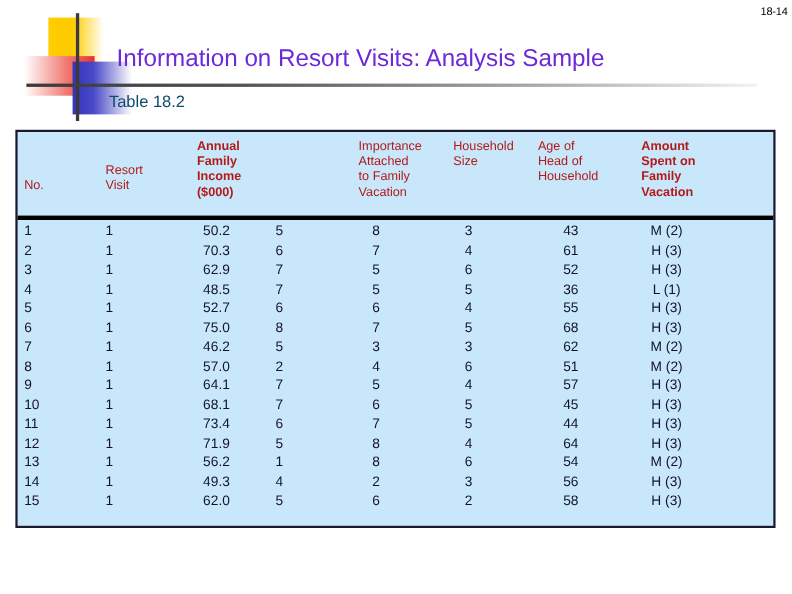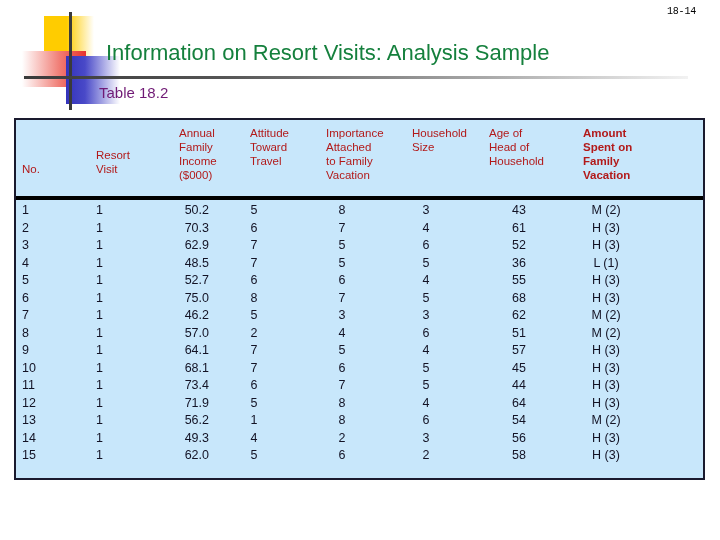--- a/index.html
+++ b/index.html
@@ -12,25 +12,24 @@
     background: #ffffff;
     font-family: "Liberation Sans", sans-serif;
     overflow: hidden;
     position: relative;
   }
 
   
   #page-number {
     position: absolute;
     top: 6px;
-    right: 24px;
+    right: 4px;
     font-size: 10px;
     color: #000000;
     letter-spacing: -0.2px;
-    font-family: Liberation Mono, monospace;
   }
 
   
   #slide-logo {
     position: absolute;
     left: 22px;
     top: 16px;
     width: 92px;
     height: 94px;
   }
@@ -74,29 +73,29 @@
     height: 3px;
     background: linear-gradient(to right, #3a3a3a 0%, #555555 30%, #aaaaaa 70%, #f2f2f2 100%);
   }
 
   
   #title {
     position: absolute;
     left: 106px;
     top: 40px;
     font-size: 22px;
-    color: #15803d;
+    color: #6d28d9;
     white-space: nowrap;
   }
   #subtitle {
     position: absolute;
     left: 99px;
     top: 84px;
     font-size: 15px;
-    color: #701a75;
+    color: #0c4a6e;
     white-space: nowrap;
   }
 
   
   #data-table {
     position: absolute;
     left: 14px;
     top: 118px;
     width: 691px;
     height: 362px;
@@ -137,21 +136,21 @@
     position: absolute;
     color: #131325;
     font-size: 12.5px;
     line-height: 17.5px;
     white-space: nowrap;
   }
 
   
   .c0 { left: 6px;   }
   .c1 { left: 80px;  }
-  .c2 { left: 163px; }
+  .c2 { left: 163px; font-weight: bold; }
   .c3 { left: 234px; }
   .c4 { left: 310px; }
   .c5 { left: 396px; }
   .c6 { left: 473px; }
   .c7 { left: 567px; font-weight: bold; }
 
   
   .b0 { left: 6px;   width: 40px; text-align: left; }
   .b1 { left: 80px;  width: 30px; text-align: left; }
   .b2 { left: 155px; width: 38px; text-align: right; }
@@ -184,23 +183,20 @@
 
 <div id="data-table">
   <div id="table-head">
     <div class="hcell c0 h-low">No.</div>
     <div class="hcell c1 h-mid">Resort
 Visit</div>
     <div class="hcell c2 h-top">Annual
 Family
 Income
 ($000)</div>
-    <div class="hcell c3 h-top">Attitude
-Toward
-Travel</div>
     <div class="hcell c4 h-top">Importance
 Attached
 to Family
 Vacation</div>
     <div class="hcell c5 h-top">Household
 Size</div>
     <div class="hcell c6 h-top">Age of
 Head of
 Household</div>
     <div class="hcell c7 h-top">Amount

